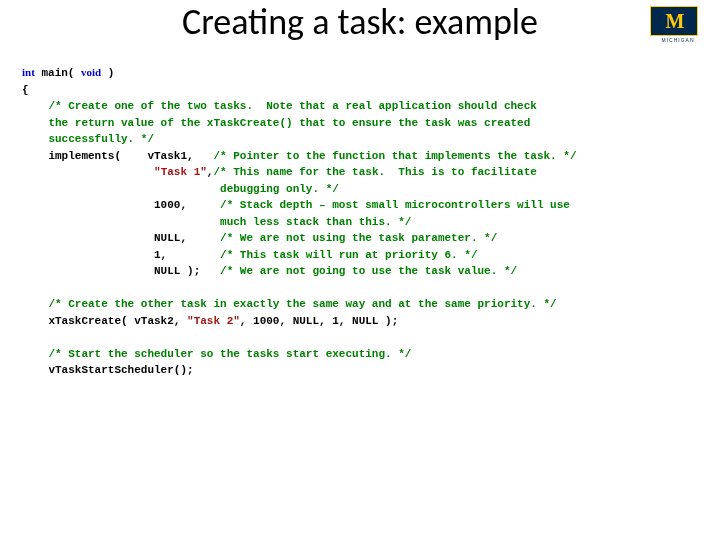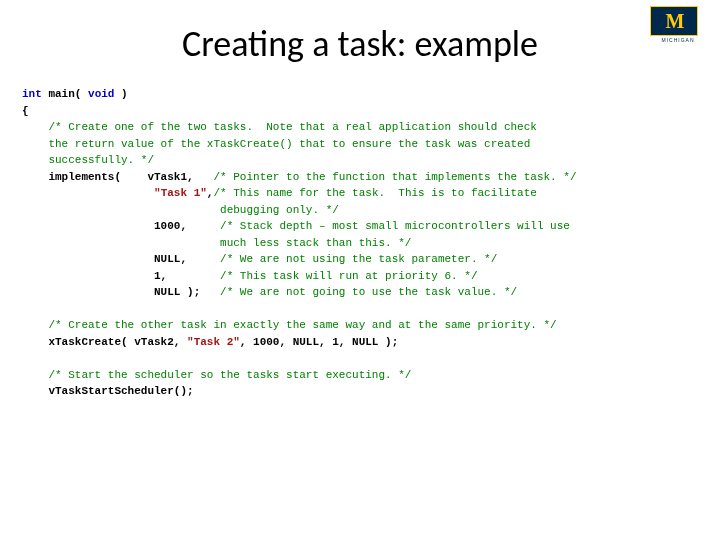--- a/index.html
+++ b/index.html
@@ -42,35 +42,34 @@
     color: #00274c;
     text-align: center;
     margin-top: 1px;
   }
   h1.title {
     font-family: Calibri, Arial, sans-serif;
     font-weight: 400;
     font-size: 36px;
     color: #000;
     text-align: center;
-    padding-top: 22px;
     padding-bottom: 20px;
   }
   .code {
     font-family: "Courier New", monospace;
     font-size: 11px;
     line-height: 1.5;
     white-space: pre;
     padding-left: 22px;
     color: #000;
     font-weight: bold;
   }
-  .kw { color: #0000cc; font-weight: bold; }
+  .kw { color: #0000cc; font-weight: bold; font-family: Liberation Serif, serif; }
   .fn { color: #000; font-weight: bold; }
-  .cm { color: #008000; font-weight: normal; }
+  .cm { color: #008000; font-weight: bold; }
   .str { color: #a31515; font-weight: bold; }
   .plain { color: #000; font-weight: bold; }
 </style>
 </head>
 <body>
 
 <div class="logo">
   <div class="logo-inner">
     <span class="logo-m">M</span>
   </div>

